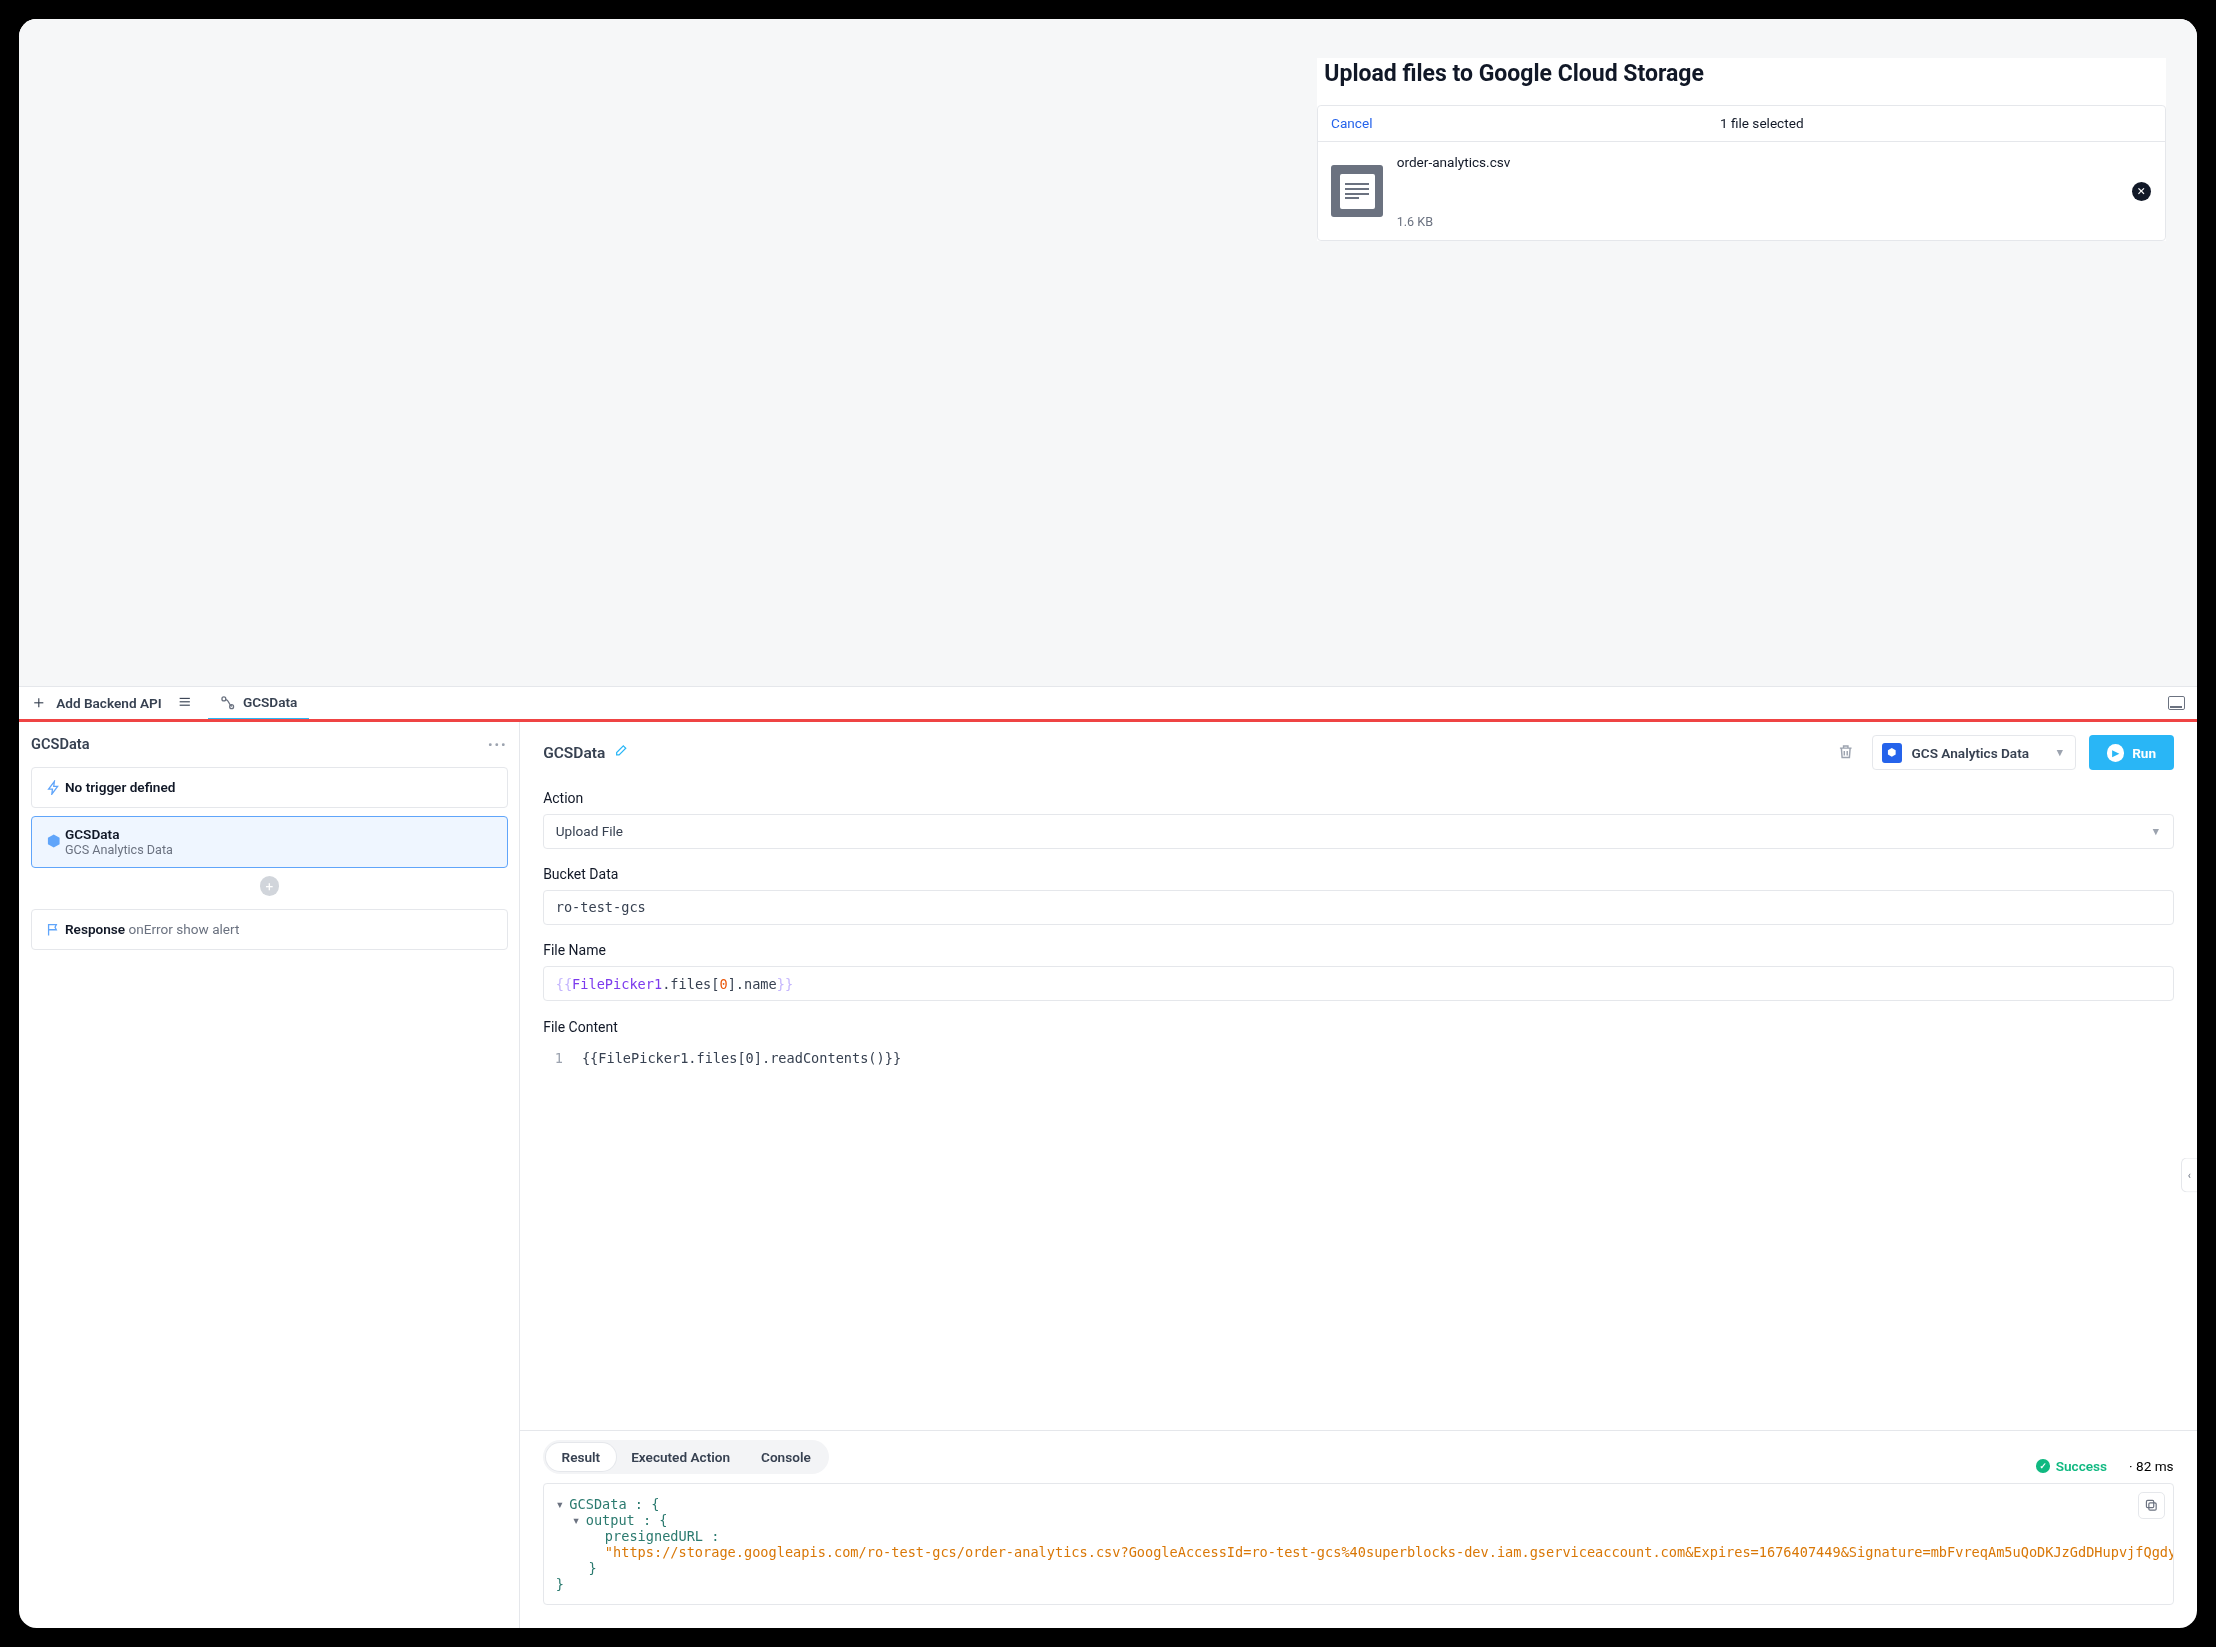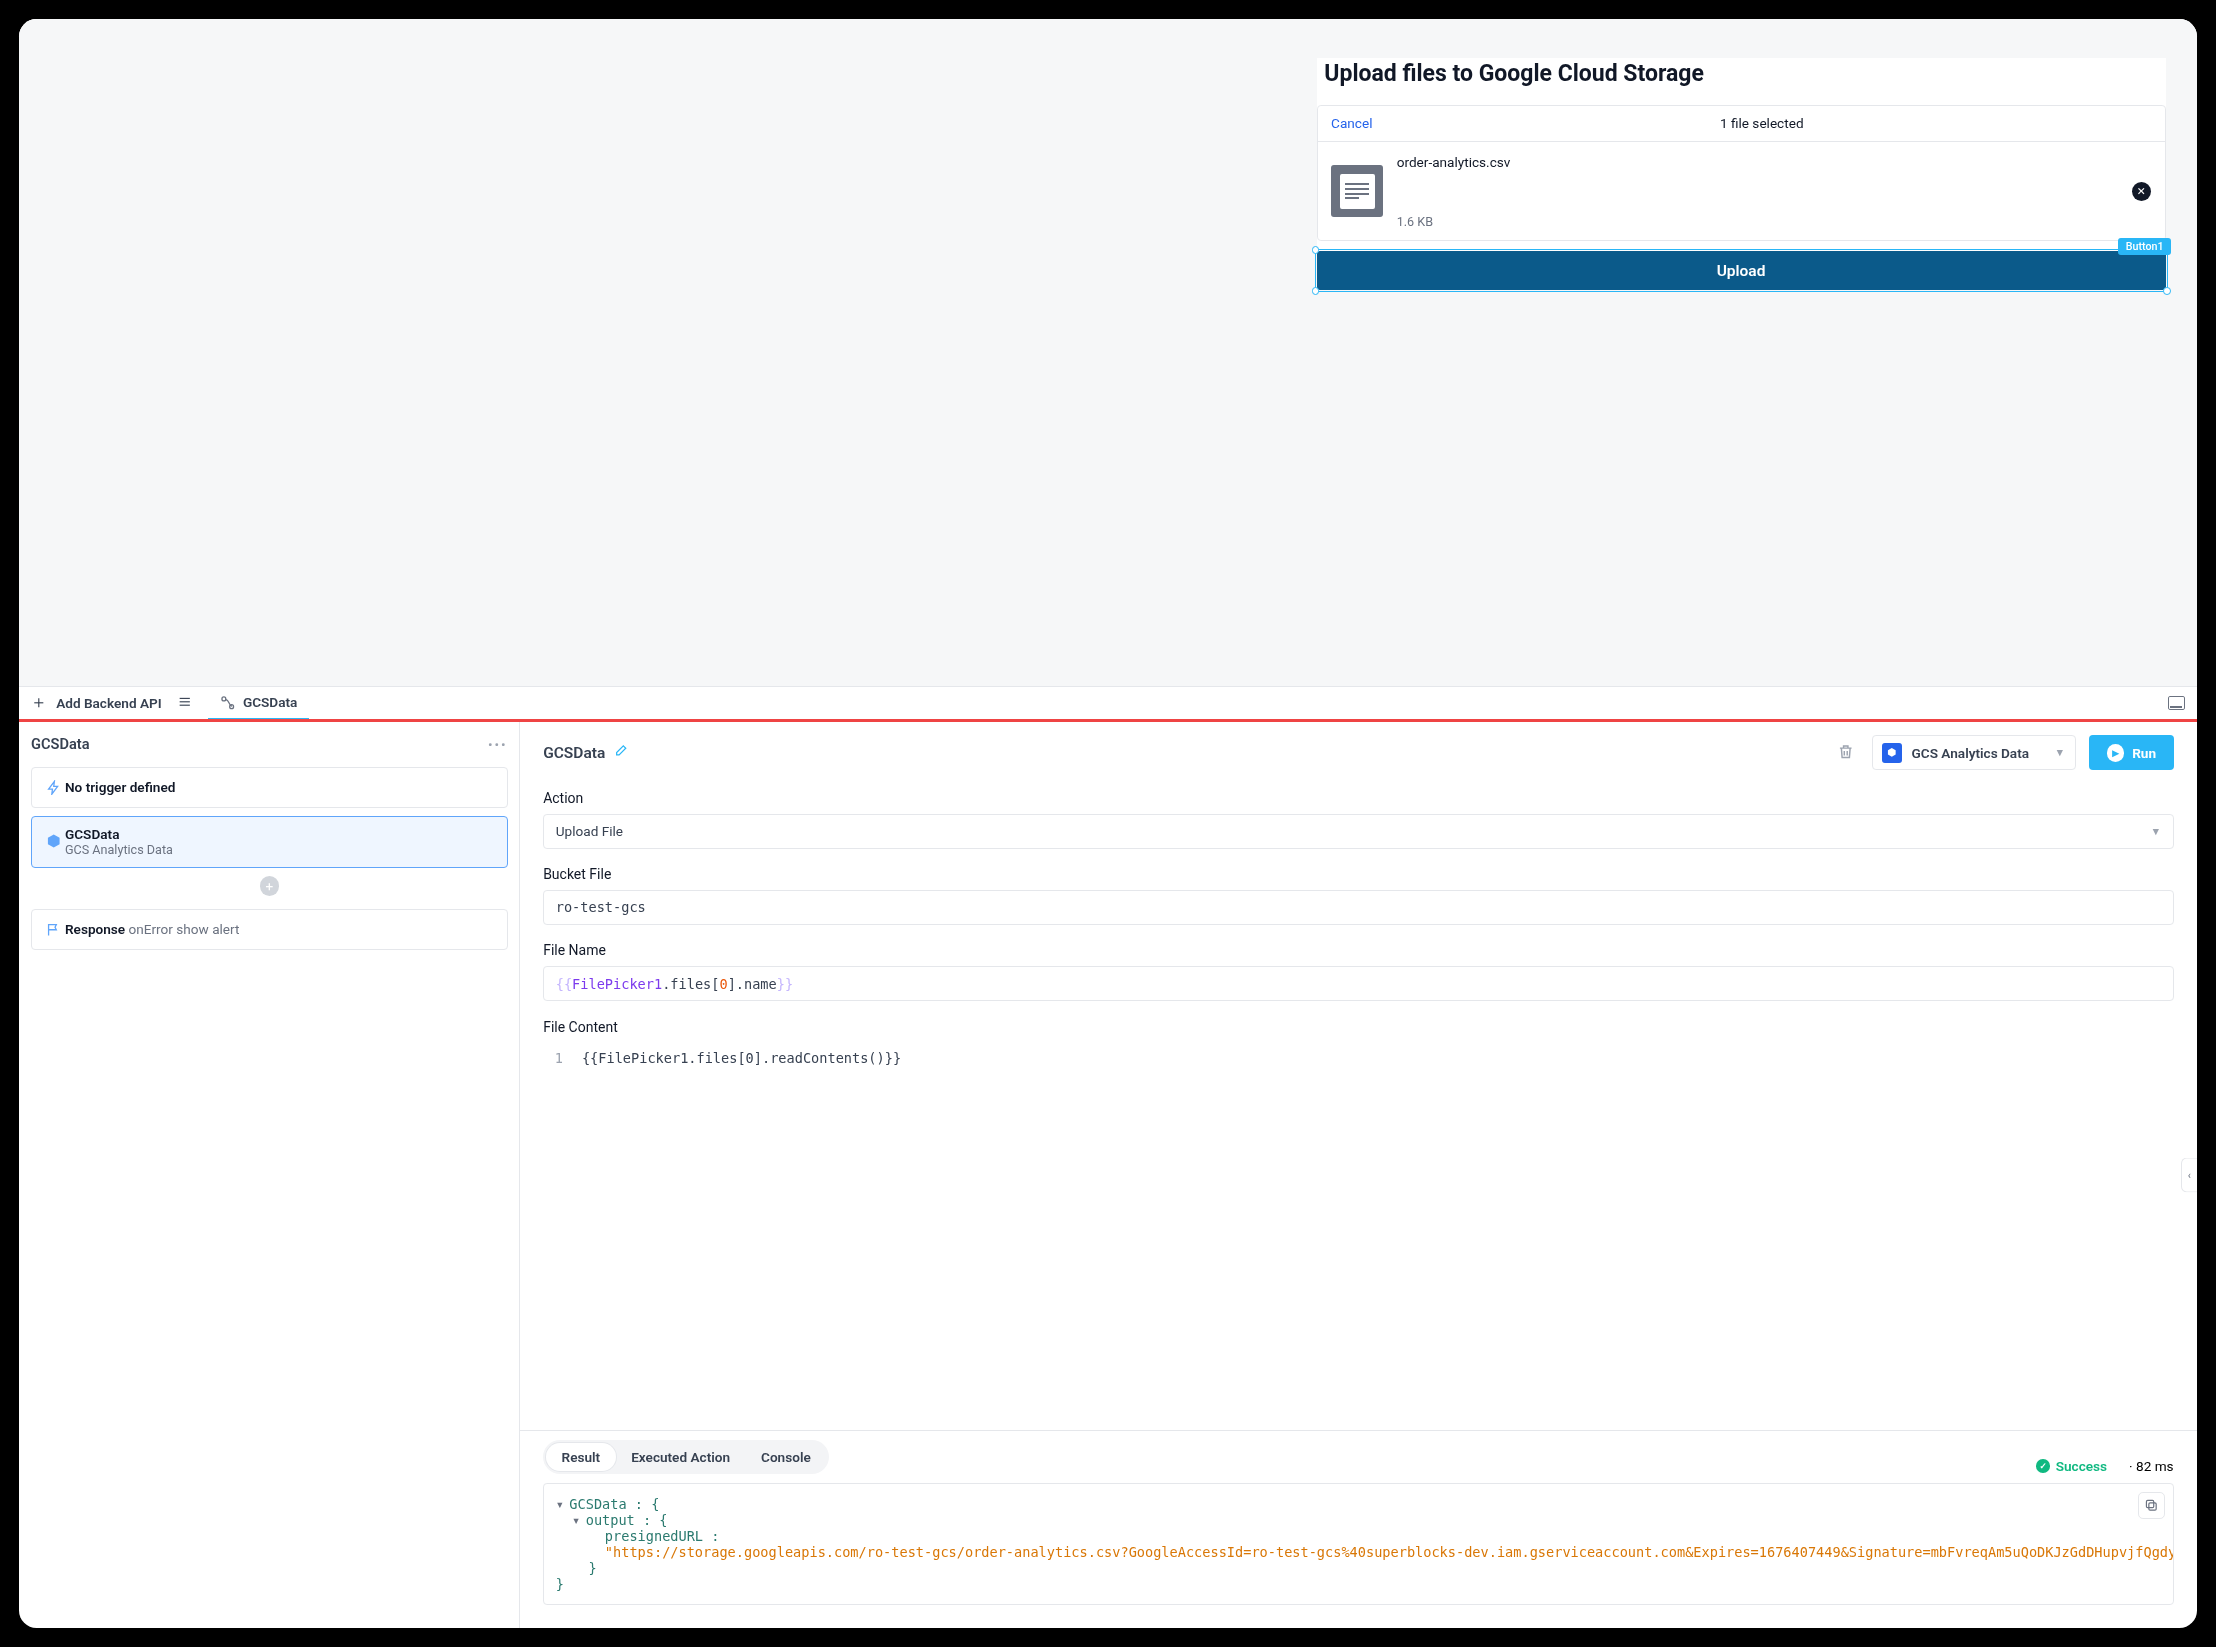--- a/index.html
+++ b/index.html
@@ -310,31 +310,20 @@
               </div>
           </div>
           <div class="file-meta">
             <div class="file-name">order-analytics.csv</div>
             <div class="file-size">1.6 KB</div>
           </div>
           <div class="file-remove">✕</div>
         </div>
       </div>
 
-      <div class="upload-btn-wrap">
-        <div class="sel-badge">Button1</div>
-        <div class="upload-btn">
-          <span>Upload</span>
-          <div class="sel-outline"></div>
-          <div class="sel-handle h-tl"></div>
-          <div class="sel-handle h-tr"></div>
-          <div class="sel-handle h-bl"></div>
-          <div class="sel-handle h-br"></div>
-        </div>
-      </div>
     </div>
   </div>
 
   <div class="tabs-row">
     <span class="plus-icon">
       <svg width="13.6" height="13.6" viewBox="0 0 24 24" fill="none" stroke="currentColor" stroke-width="2">
           <line x1="12" y1="4" x2="12" y2="20"></line>
           <line x1="4" y1="12" x2="20" y2="12"></line>
         </svg>
     </span>
@@ -435,21 +424,21 @@
             <span>Run</span>
           </div>
         </div>
 
         <div class="field-label">Action</div>
         <div class="sel-box">
           <span>Upload File</span>
           <span class="chev">▼</span>
         </div>
 
-        <div class="field-label">Bucket File</div>
+        <div class="field-label">Bucket Data</div>
         <div class="text-box mono">
           <span>ro-test-gcs</span>
         </div>
 
         <div class="field-label">File Name</div>
         <div class="expr-box">
           <span class="tok-mustache">{{</span>
             <span class="tok-ident">FilePicker1</span>
             <span class="tok-punct">.files[</span>
             <span class="tok-num">0</span>

